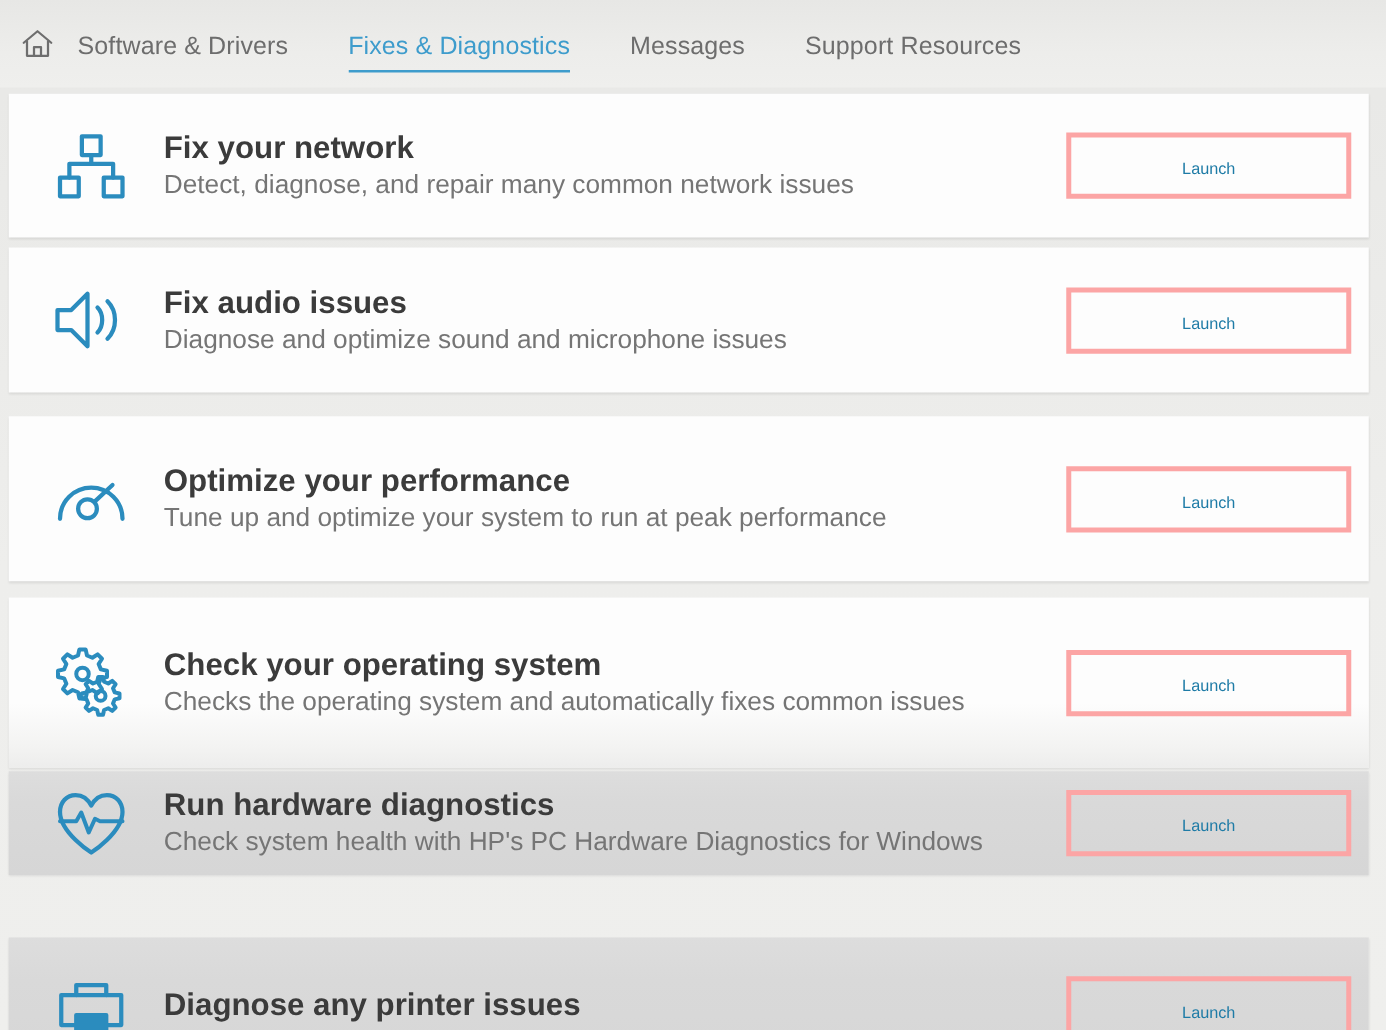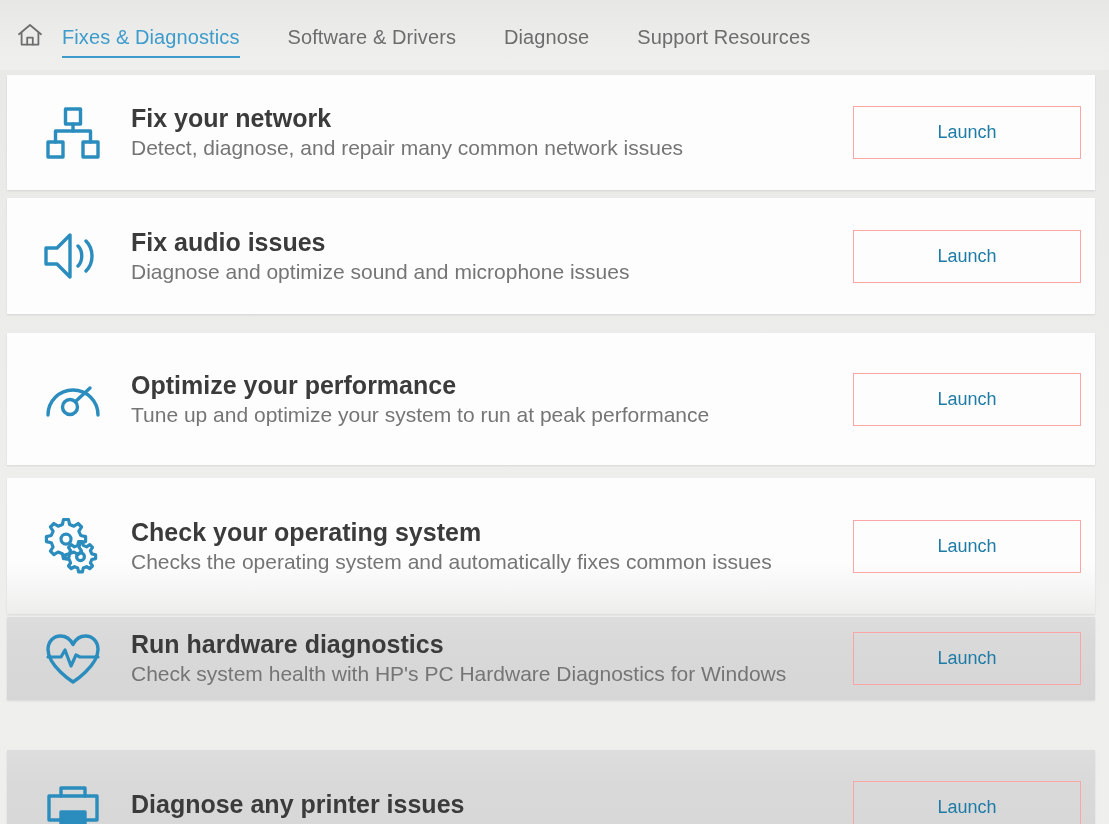--- a/index.html
+++ b/index.html
@@ -135,25 +135,25 @@
     font-size: 21px;
     line-height: 22px;
     color: #757575;
     white-space: nowrap;
   }
 
   .launch-btn {
     flex: 0 0 auto;
     width: 228px;
     height: 53px;
-    border: 1px solid #fca5a5;
+    border: 4px solid #fca5a5;
     background: transparent;
     color: #1e7ba6;
     font-family: "Liberation Sans", sans-serif;
-    font-size: 18px;
+    font-size: 13px;
     line-height: 49px;
     text-align: center;
     cursor: pointer;
     box-sizing: border-box;
     padding: 0;
     border-radius: 0;
     margin-right: 3px;
   }
 </style>
 </head>
@@ -165,28 +165,28 @@
 
     <div class="home-btn">
       <svg width="28" height="28" viewBox="0 0 28 28" fill="none" stroke="#6e6e6e" stroke-width="1.8" stroke-linejoin="round" stroke-linecap="round">
         <path d="M3 13.2 L14 4 L25 13.2"></path>
         <path d="M5.6 12 L5.6 23.6 L22.4 23.6 L22.4 12"></path>
         <path d="M11.2 23.6 L11.2 16.6 L16.8 16.6 L16.8 23.6"></path>
       </svg>
     </div>
 
     <div class="tabs">
+      <div class="tab">
+        <span>Software &amp; Drivers</span>
+      </div>
       <div class="tab active">
         <span>Fixes &amp; Diagnostics</span>
       </div>
       <div class="tab">
-        <span>Software &amp; Drivers</span>
-      </div>
-      <div class="tab">
-        <span>Diagnose</span>
+        <span>Messages</span>
       </div>
       <div class="tab">
         <span>Support Resources</span>
       </div>
     </div>
   </div>
 
   <div class="list">
 
     <div class="card" style="top:5px; height:115px;">

